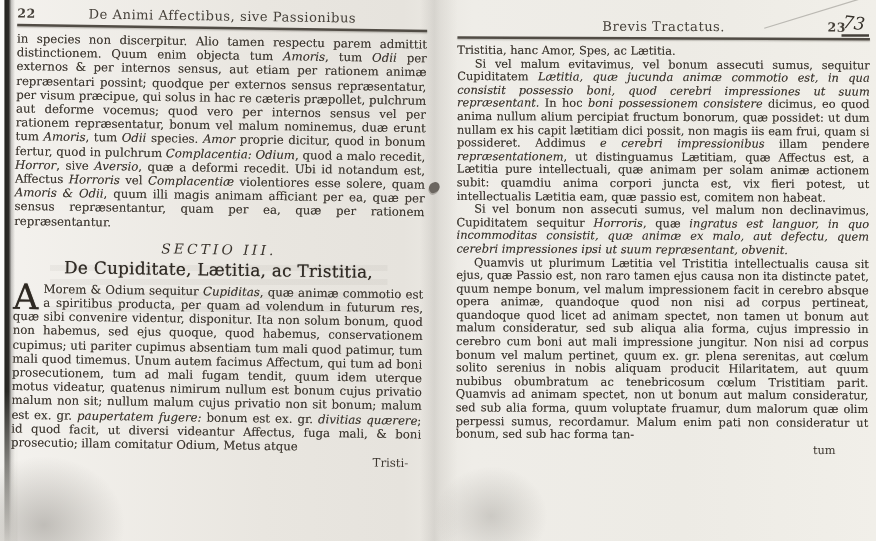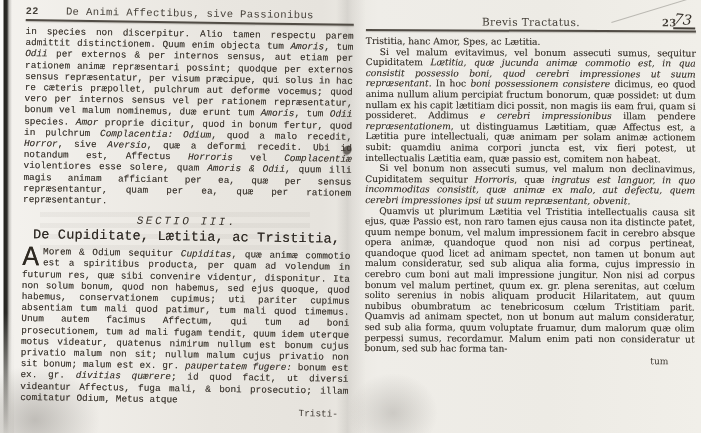--- a/index.html
+++ b/index.html
@@ -20,21 +20,21 @@
   .gutter-smudge{position:absolute;left:348px;bottom:-20px;width:90px;height:80px;border-radius:50%;
     background:radial-gradient(closest-side,rgba(100,96,90,.25),rgba(100,96,90,0));}
   .corner-curl{position:absolute;right:-18px;top:6px;width:110px;height:1px;background:rgba(90,86,80,.35);
     transform:rotate(-17deg);}
   .ink-blot{position:absolute;left:343px;top:146px;width:9px;height:8px;background:#6b6660;
     border-radius:55% 45% 60% 40%;transform:rotate(-25deg);box-shadow:-1px 1px 0 rgba(107,102,96,.4);}
 
   
   .page{position:absolute;top:0;}
   .page-inner{transform-origin:top left;}
-  .page.left{left:26px;width:328px;top:5px;font-family:Liberation Mono, monospace;}
+  .page.left{left:14px;width:328px;top:5px;}
   .page.left .page-inner{transform:rotate(0.85deg);}
   .page.right{left:366px;width:330px;top:3px;}
   .page.right .page-inner{transform:rotate(0.25deg);}
 
   .running-head{display:flex;align-items:baseline;font-size:10.5px;letter-spacing:.4px;color:#46413a;}
   .running-head .num{width:34px;font-weight:bold;font-size:10px;}
   .running-head .num.right{text-align:left;}
   .running-head .head-title{flex:1;text-align:center;}
   .rule{height:2px;background:#514c45;margin:2px 0 5px;box-shadow:0 1px 1px rgba(60,54,47,.25);}
 

